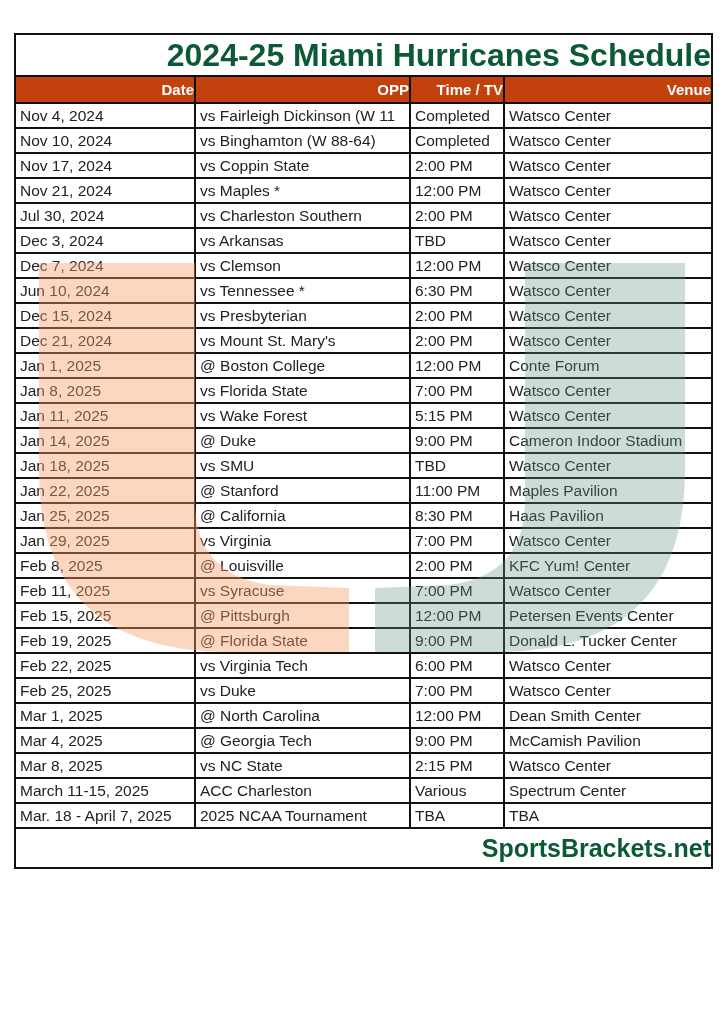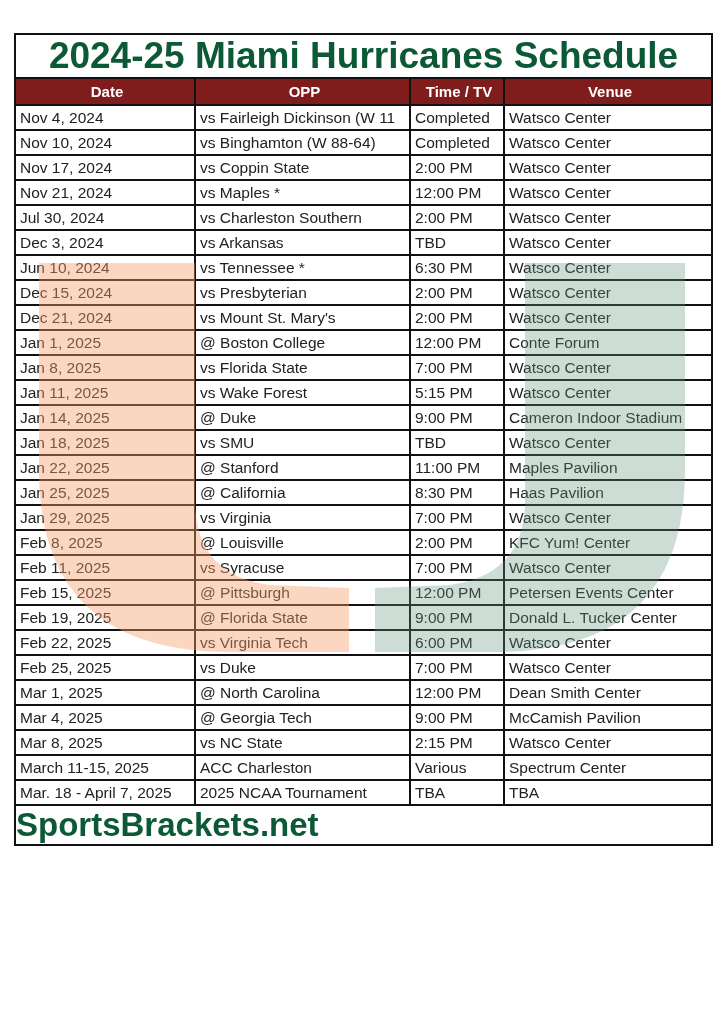--- a/index.html
+++ b/index.html
@@ -1,26 +1,26 @@
 <!DOCTYPE html>
 <html><head>
 <meta charset="utf-8">
 <style>
   html, body { margin: 0; padding: 0; background: #ffffff; }
   body { width: 724px; height: 1024px; position: relative; overflow: hidden;
          font-family: "Liberation Sans", sans-serif; }
   table { position: absolute; left: 14px; top: 33px; width: 697px; border-collapse: collapse;
           z-index: 0; table-layout: fixed; }
-  .title-cell { height: 40px; text-align: center; font-weight: bold; font-size: 37px;
+  .title-cell { height: 40px; text-align: right; font-weight: bold; font-size: 32px;
                 color: #0b5a35; border: 2px solid #111; padding: 0; }
-  th { background: #7f1d1d; color: #fff; text-align: center; font-size: 15px; font-weight: bold;
+  th { background: #c2410c; color: #fff; text-align: right; font-size: 15px; font-weight: bold;
        height: 25px; padding: 0 0 0 4px; border: 2px solid #111; }
   td.c { font-size: 15.5px; color: #222; height: 23px; padding: 0 0 0 4px;
          border: 2px solid #111; white-space: nowrap; overflow: hidden; background: transparent; }
-  .footer-cell { height: 38px; text-align: left; font-weight: bold; font-size: 33px;
+  .footer-cell { height: 38px; text-align: right; font-weight: bold; font-size: 25px;
                  color: #0b5a35; border: 2px solid #111; padding: 0; }
   .overlay { position: absolute; left: 0; top: 0; width: 724px; height: 1024px; z-index: 1; pointer-events: none; }
 </style>
 </head>
 <body>
 
 <table>
   <colgroup>
     <col style="width:180px">
       <col style="width:215px">
@@ -69,20 +69,26 @@
         <td class="c">2:00 PM</td>
         <td class="c">Watsco Center</td>
       </tr>
       <tr>
         <td class="c">Dec 3, 2024</td>
         <td class="c">vs Arkansas</td>
         <td class="c">TBD</td>
         <td class="c">Watsco Center</td>
       </tr>
       <tr>
+        <td class="c">Dec 7, 2024</td>
+        <td class="c">vs Clemson</td>
+        <td class="c">12:00 PM</td>
+        <td class="c">Watsco Center</td>
+      </tr>
+      <tr>
         <td class="c">Jun 10, 2024</td>
         <td class="c">vs Tennessee *</td>
         <td class="c">6:30 PM</td>
         <td class="c">Watsco Center</td>
       </tr>
       <tr>
         <td class="c">Dec 15, 2024</td>
         <td class="c">vs Presbyterian</td>
         <td class="c">2:00 PM</td>
         <td class="c">Watsco Center</td>

